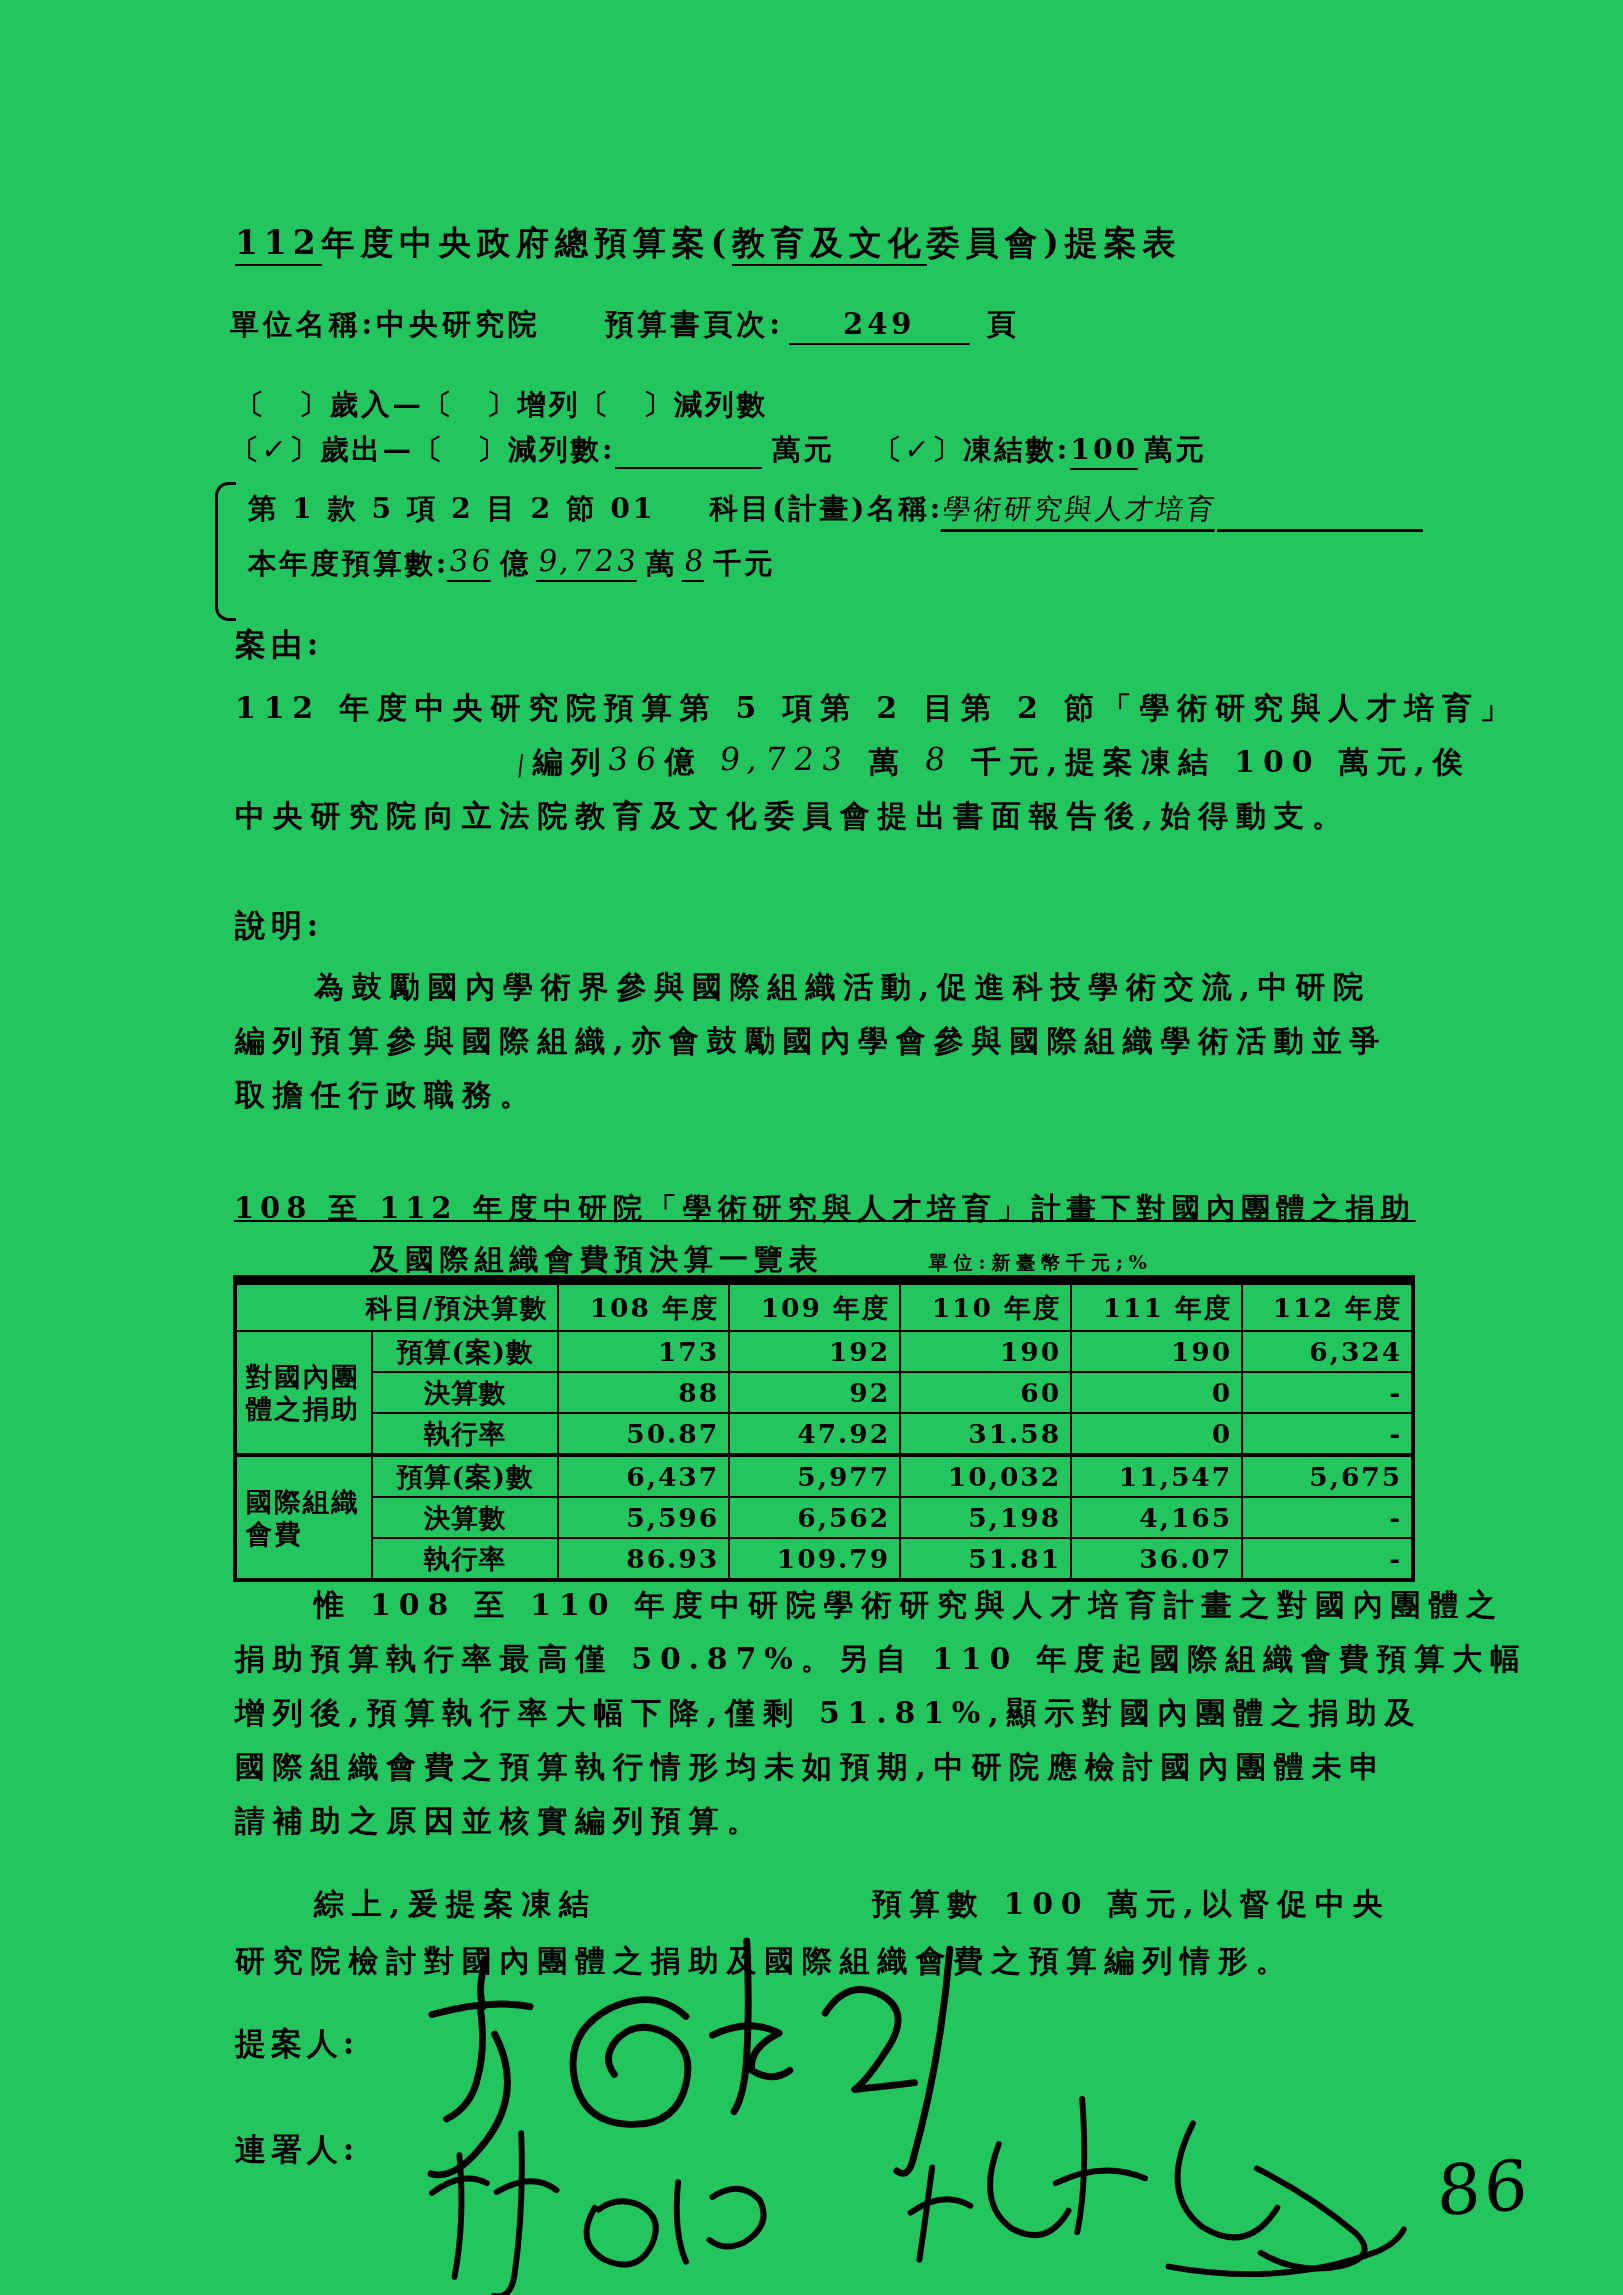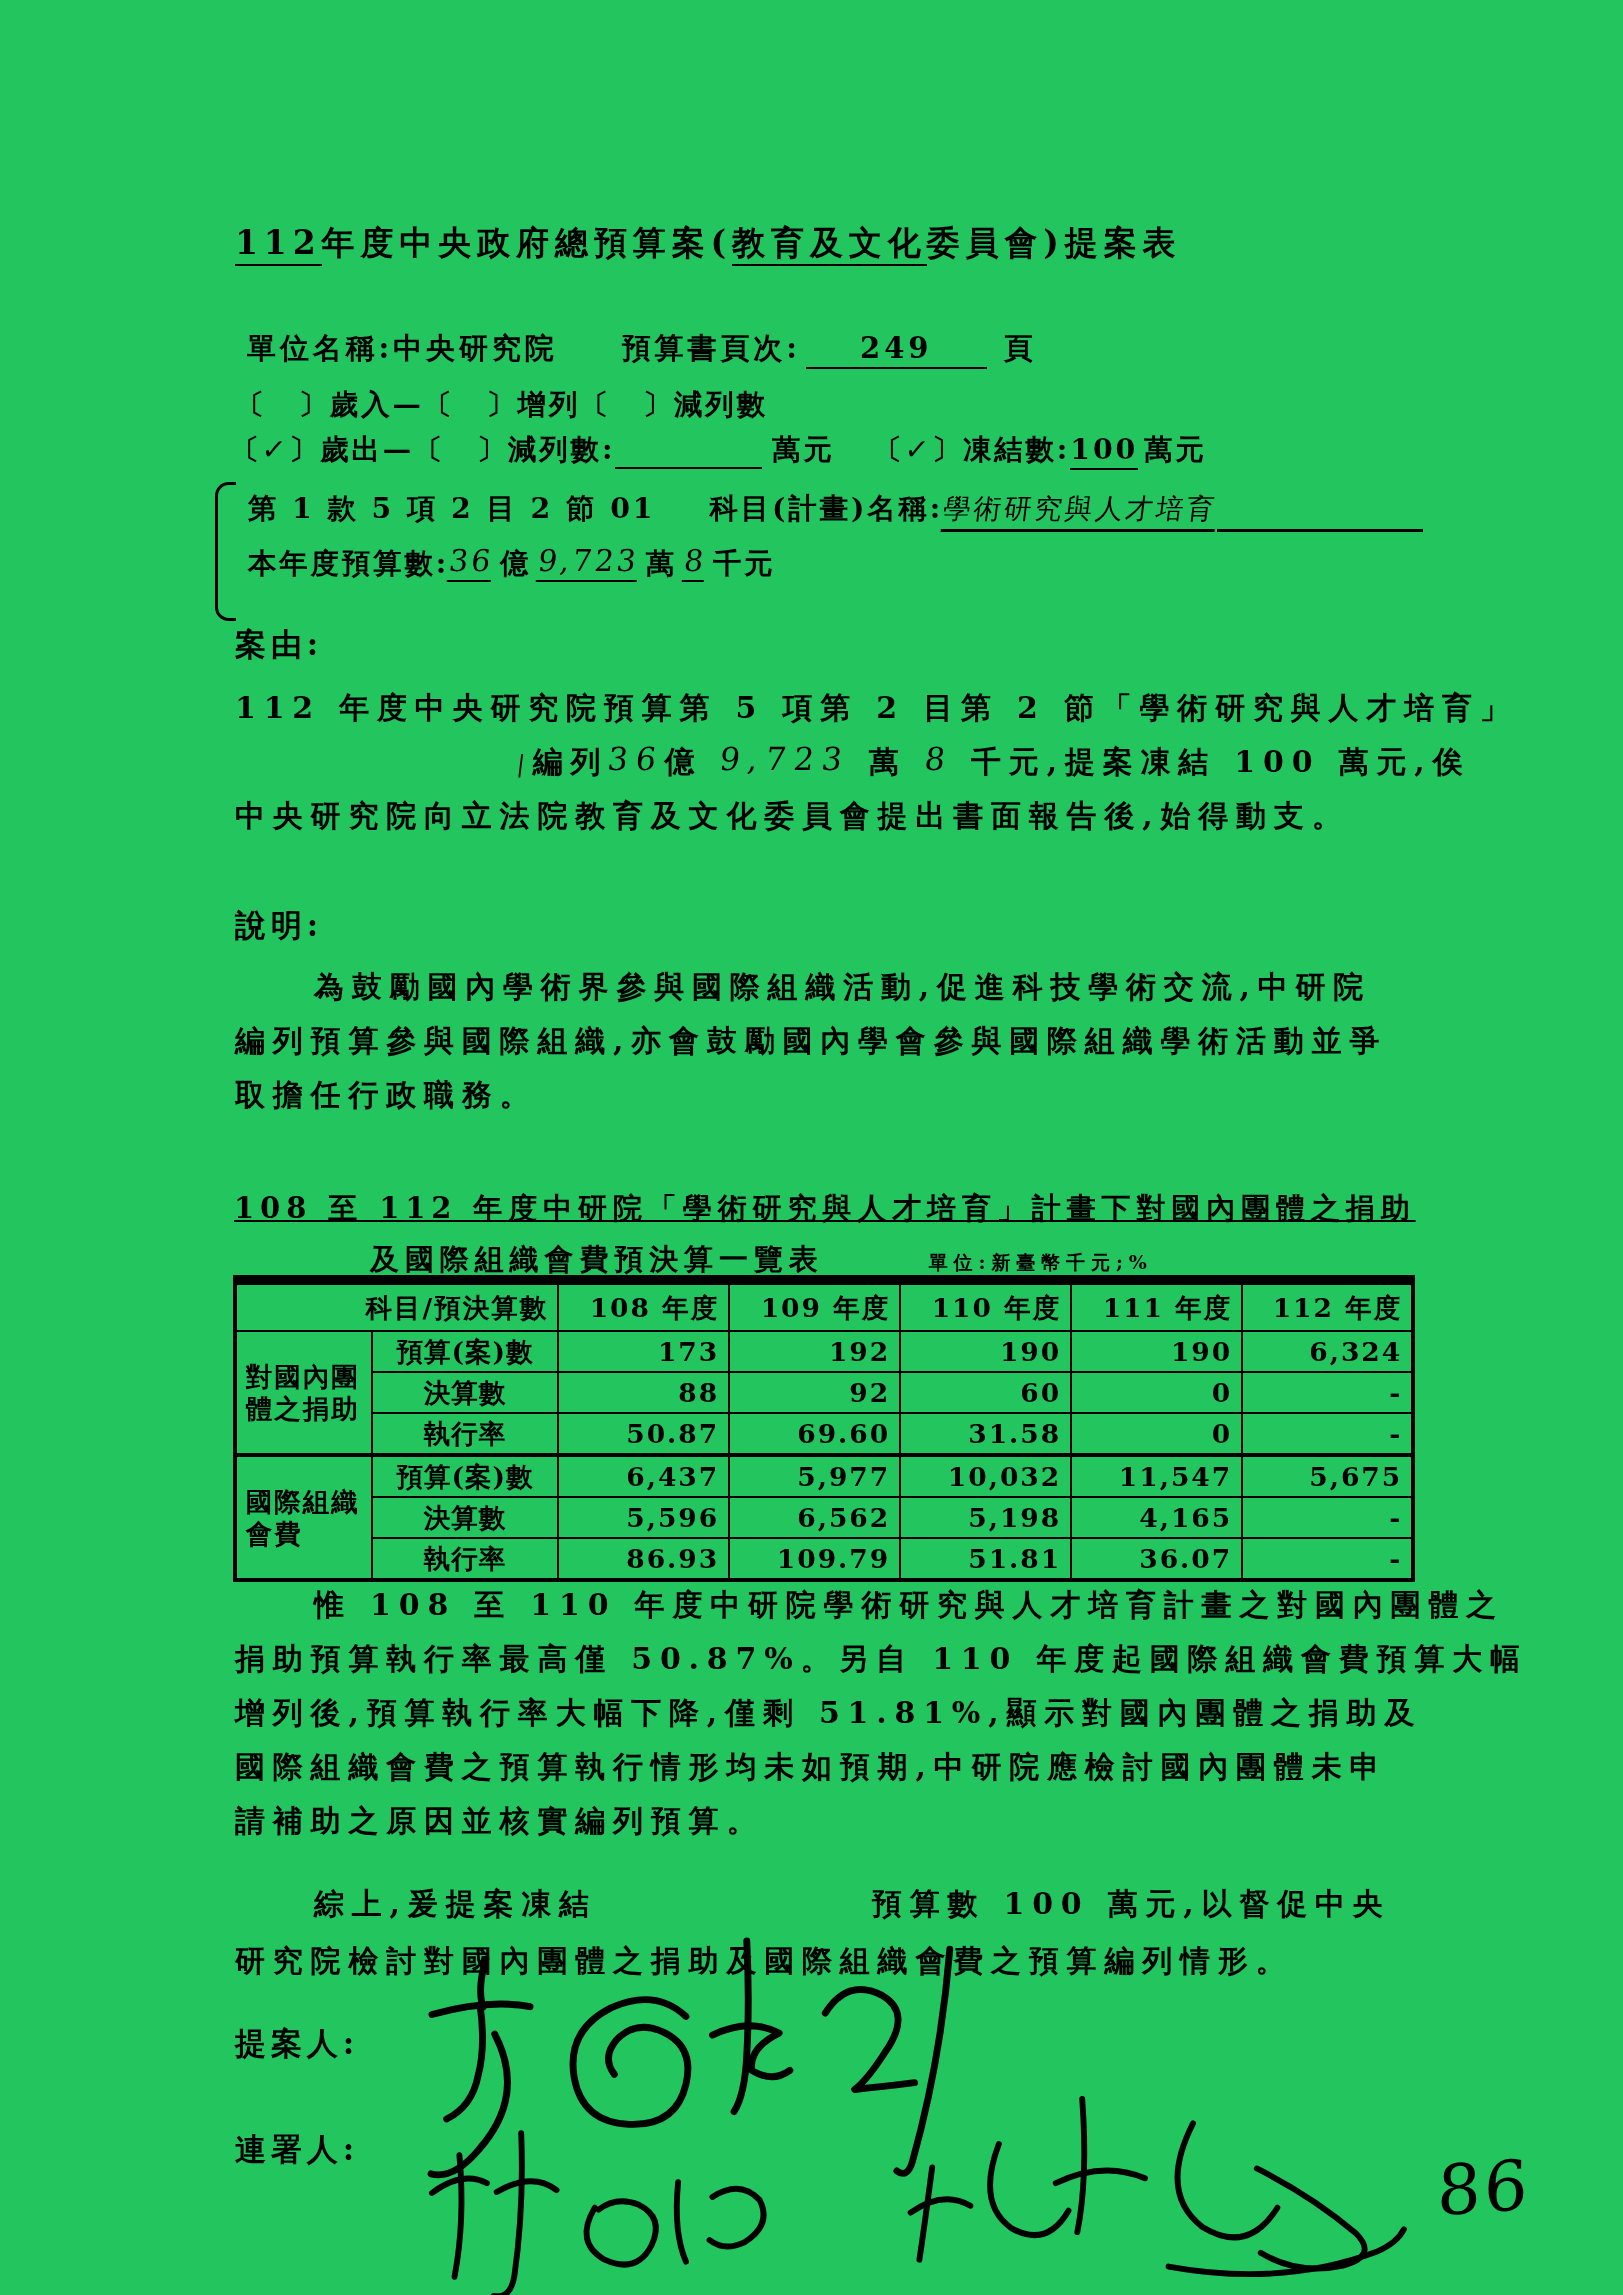--- a/index.html
+++ b/index.html
@@ -46,21 +46,21 @@
 </style>
 </head>
 <body>
 
 <div class="page">
 
   <div class="line t-title" style="left:235px;top:221px;">
     <span class="ul">112</span><span>年度中央政府總預算案(</span><span class="ul">教育及文化</span><span>委員會)提案表</span>
   </div>
 
-  <div class="line t-meta" style="left:247px;top:305px;margin-top:24px;">
+  <div class="line t-meta" style="left:230px;top:305px;">
     <span>單位名稱:中央研究院</span><span style="margin-left:64px;">預算書頁次:</span><span class="center-val" style="min-width:181px;margin-left:4.9px;">249</span><span style="margin-left:17px;">頁</span>
   </div>
 
   <div class="line t-check" style="left:236px;top:386px;">〔　〕歲入—〔　〕增列〔　〕減列數</div>
 
   <div class="line t-check" style="left:231px;top:431px;">
     <span>〔</span><span class="hw">✓</span><span>〕歲出—〔　〕減列數:</span><span class="blank-ul" style="width:147px;"></span><span style="margin-left:9.8px;">萬元</span><span style="margin-left:39px;">〔</span><span class="hw">✓</span><span>〕凍結數:</span><span class="ul">100</span><span style="margin-left:5.9px;">萬元</span>
   </div>
 
   <div class="clause-bracket"></div>
@@ -126,21 +126,21 @@
         <td class="rowlabel">決算數</td>
         <td class="num">88</td>
         <td class="num">92</td>
         <td class="num">60</td>
         <td class="num">0</td>
         <td class="num">-</td>
       </tr>
       <tr>
         <td class="rowlabel">執行率</td>
         <td class="num">50.87</td>
-        <td class="num">69.60</td>
+        <td class="num">47.92</td>
         <td class="num">31.58</td>
         <td class="num">0</td>
         <td class="num">-</td>
       </tr>
       <tr class="g2-first">
         <td class="grouplabel" rowspan="3">國際組織會費</td>
         <td class="rowlabel">預算(案)數</td>
         <td class="num">6,437</td>
         <td class="num">5,977</td>
         <td class="num">10,032</td>

